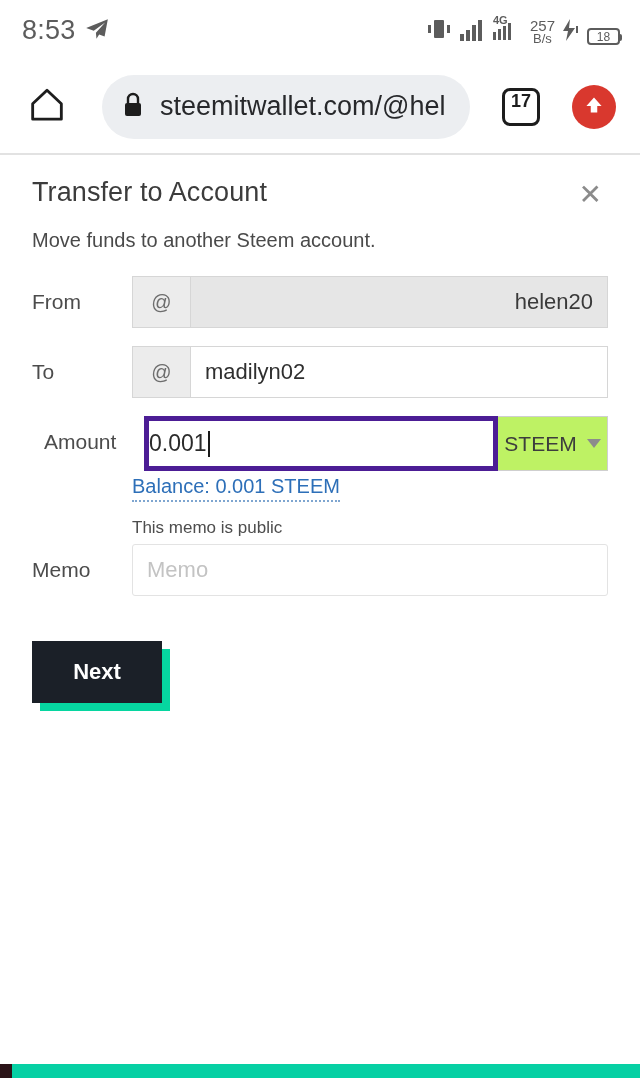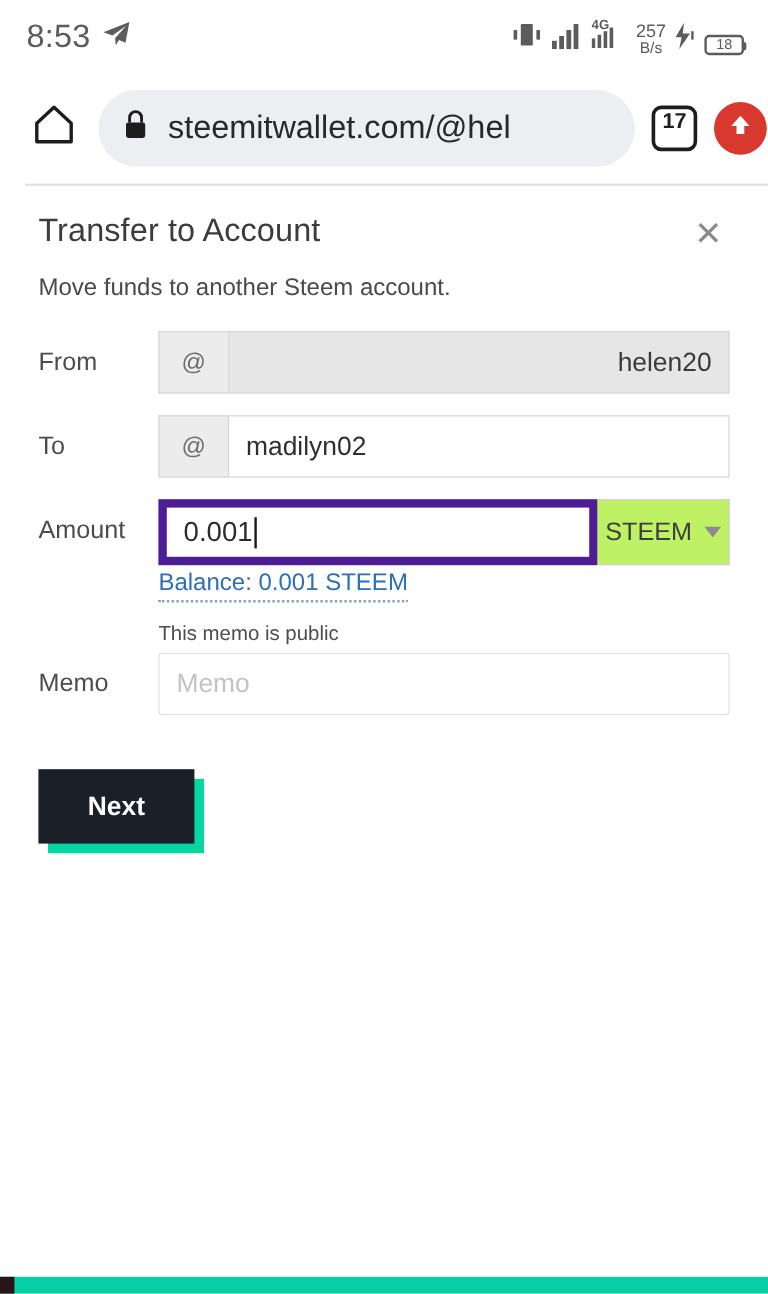--- a/index.html
+++ b/index.html
@@ -61,24 +61,23 @@
     width: 2px; height: 7px;
     background: #5c5c5c;
     border-radius: 0 2px 2px 0;
   }
 
   
   .browserbar {
     height: 95px;
     display: flex;
     align-items: center;
-    padding: 0 1px;
-    gap: 14px;
+    padding: 0 24px;
+    gap: 32px;
     border-bottom: 2px solid #e2e2e2;
-    margin-left: 21px;
   }
   .home-btn {
     width: 46px; height: 46px;
     display: flex; align-items: center; justify-content: center;
     flex: 0 0 auto;
   }
   .urlpill {
     flex: 1 1 auto;
     height: 64px;
     background: #eceef1;
@@ -175,29 +174,29 @@
     color: #2f2f2f;
     padding: 0 14px;
     font-family: "Liberation Sans", sans-serif;
     background: #ffffff;
     outline: none;
   }
   .txt.disabled { background: #e6e6e6; color: #3a3a3a; text-align: right; }
 
   
   .amount-row { margin-bottom: 4px; align-items: flex-start; }
-  .amount-label { padding-top: 14px; }
+  .amount-label { padding-top: 14px; margin-left: 12px; }
   .amount-box { flex: 1 1 auto; display: flex; align-items: stretch; }
   .amount-input {
     flex: 1 1 auto;
     height: 55px;
-    border: 7px solid #4c1d95;
+    border: 5px solid #4c1d95;
     font-size: 23px;
     color: #2b2b2b;
-    padding: 0 14px;
+    padding: 0 0;
     background: #fff;
     outline: none;
     font-family: "Liberation Sans", sans-serif;
     display: flex;
     align-items: center;
   }
   .caret {
     display: inline-block;
     width: 2px;
     height: 26px;

